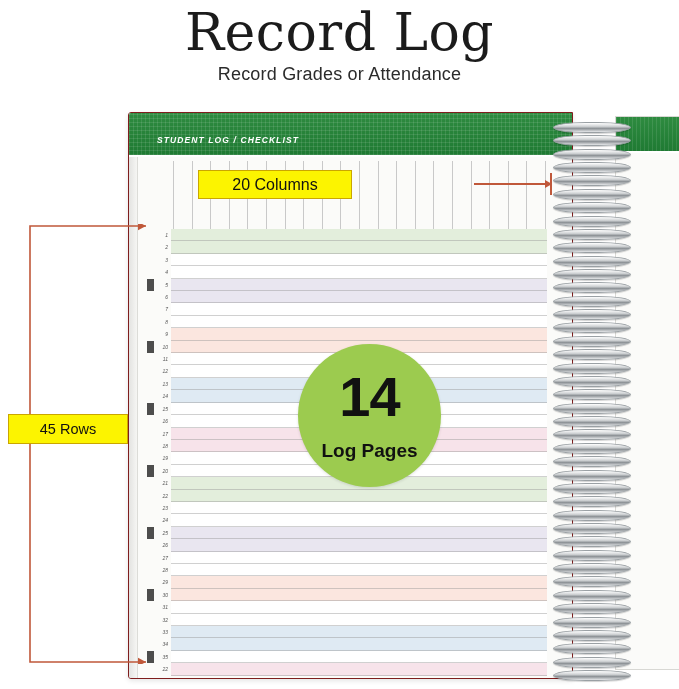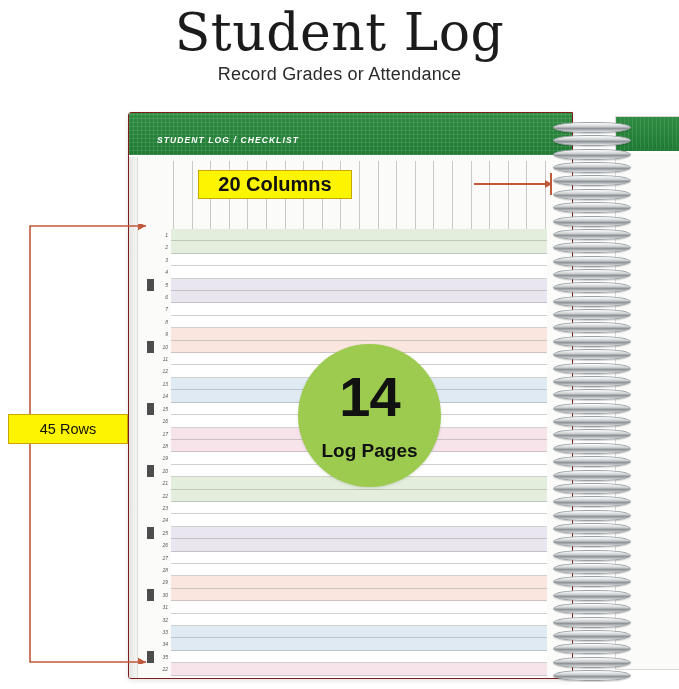--- a/index.html
+++ b/index.html
@@ -146,22 +146,22 @@
     position: absolute;
     left: 198px;
     top: 170px;
     width: 152px;
     height: 27px;
     background: #fcf400;
     border: 1px solid #caa600;
     display: flex;
     align-items: center;
     justify-content: center;
-    font-size: 20px;
-    font-weight: 700;
+    font-size: 16px;
+    font-weight: 400;
     color: #111;
     z-index: 6;
   }
   .cols-arrow {
     position: absolute;
     top: 183px;
     height: 1.5px;
     background: #c0583a;
     z-index: 5;
   }
@@ -287,21 +287,21 @@
     position: absolute;
     left: 0; top: 0;
     width: 8px; height: 565px;
     background: linear-gradient(90deg, #e3e3e1, #f6f6f4);
     border-right: 1px solid #dcdcd8;
   }
 </style>
 </head>
 <body>
 
-<div class="headline">Student Log</div>
+<div class="headline">Record Log</div>
 <div class="subhead">Record Grades or Attendance</div>
 
 <div class="notebook">
 
   <div class="page-left">
     <div class="cover-edge"></div>
     <div class="band"></div>
     <div class="band-title">STUDENT LOG / CHECKLIST</div>
 
     <div class="grid-wrap">

